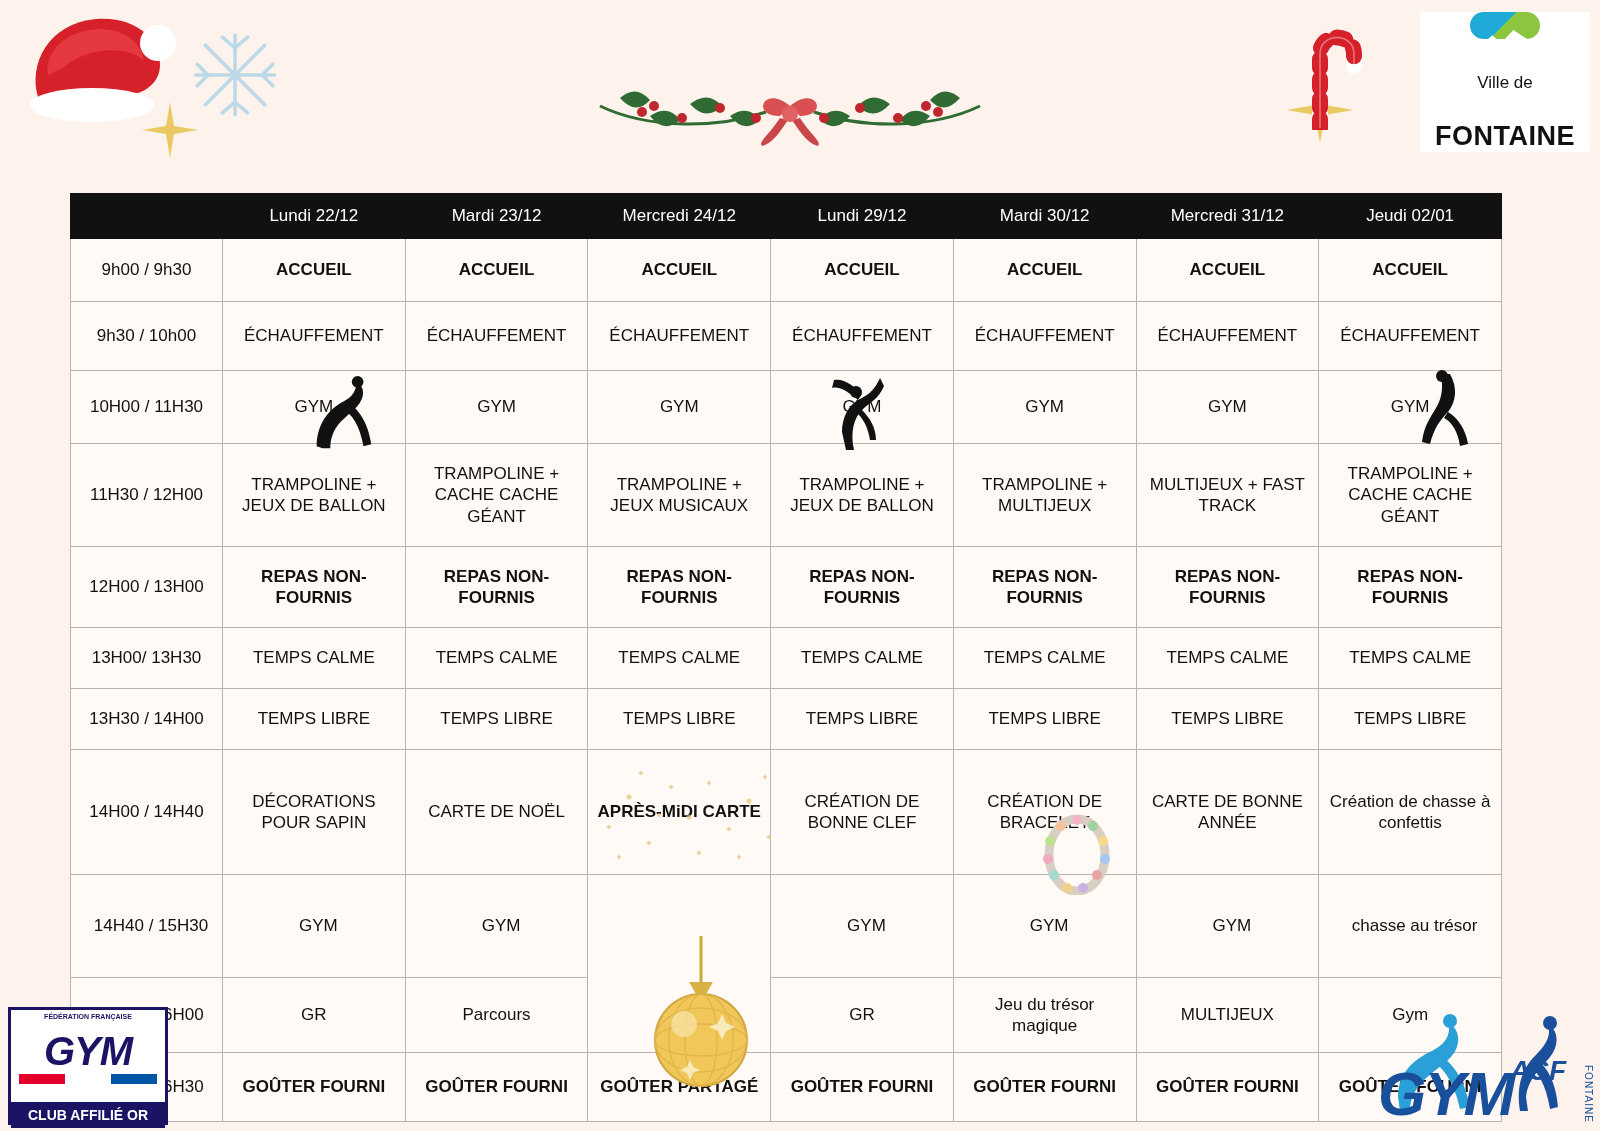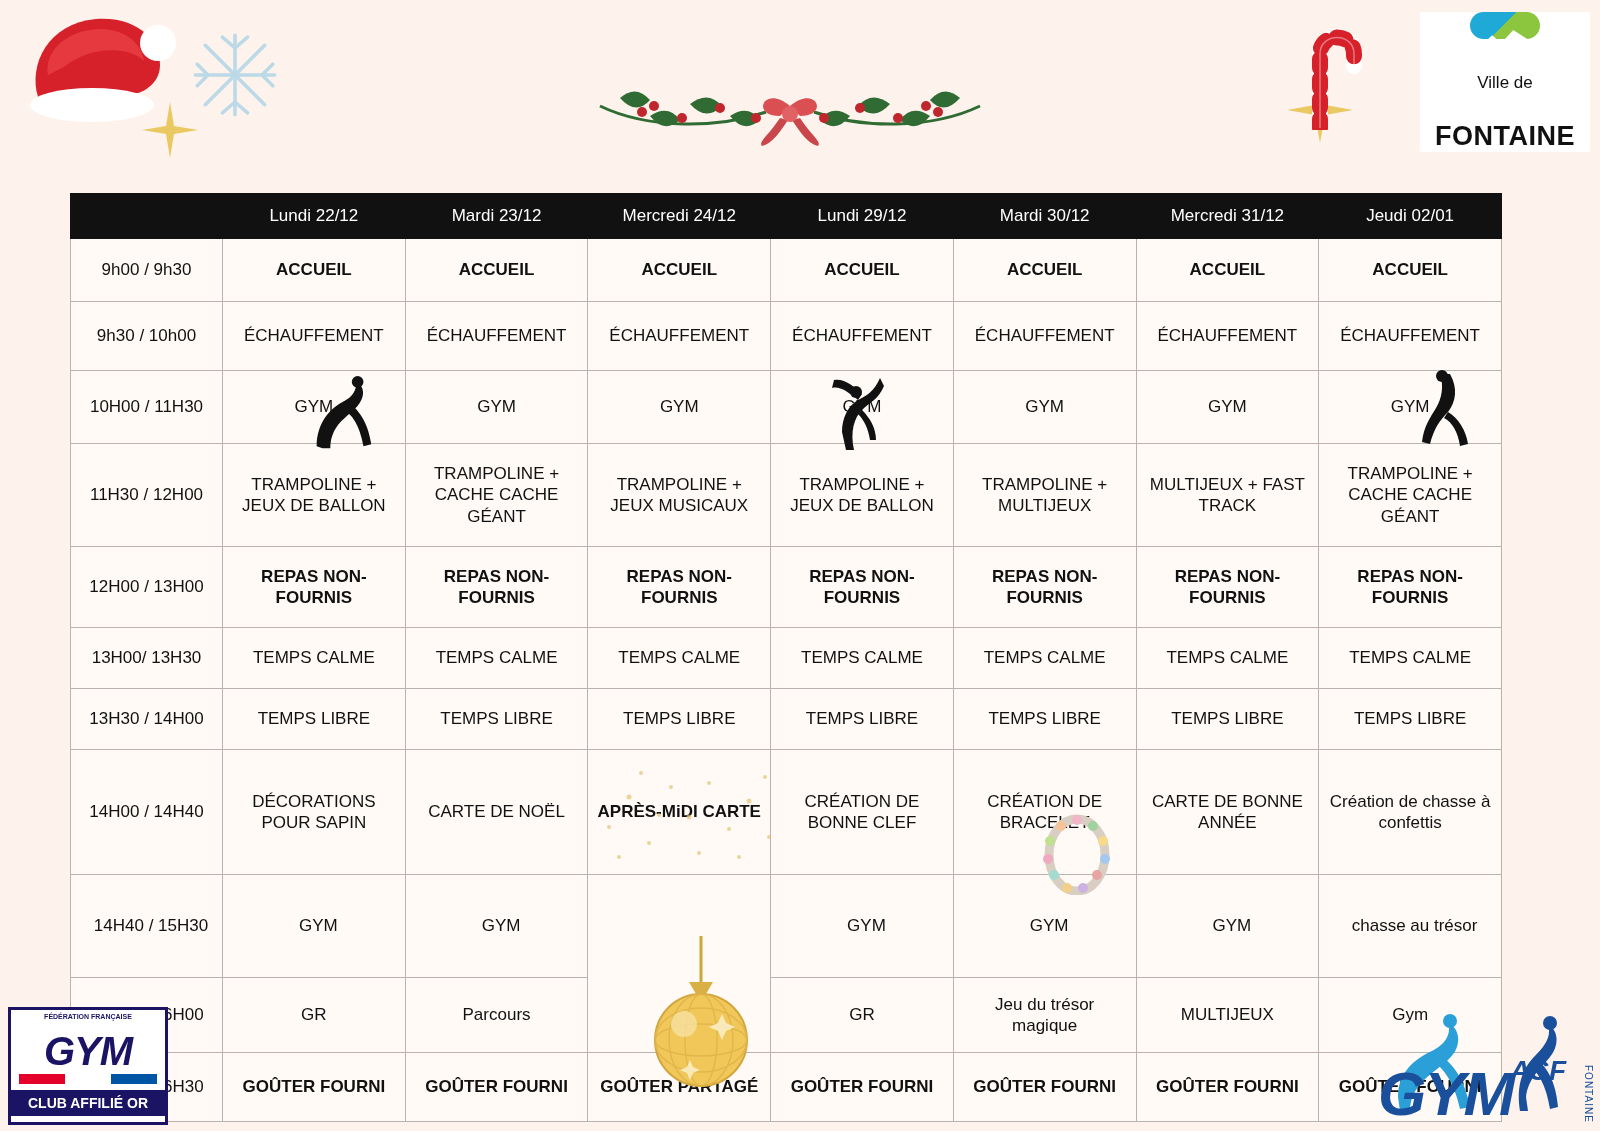--- a/index.html
+++ b/index.html
@@ -150,21 +150,21 @@
     font-weight: bold;
   }
   .ffgym .gymword {
     text-align:center; font-size: 40px; font-weight: bold; font-style: italic;
     color:#1b1464; line-height: 42px; letter-spacing: -1px;
   }
   .ffgym .bands { height: 10px; display:flex; margin: 2px 8px 0 8px;}
   .ffgym .bands i { flex:1; height:100%; display:block;}
   .ffgym .bands .b1{background:#e4002b}.ffgym .bands .b2{background:#ffffff}.ffgym .bands .b3{background:#0055a4}
   .ffgym .club {
-    margin-top: 6px; background:#1b1464; color:#ffffff; font-size: 14px; font-weight:bold;
+    margin-top: 18px; background:#1b1464; color:#ffffff; font-size: 14px; font-weight:bold;
     text-align:center; padding: 5px 0;
   }
   .asf-gym {
     position: absolute;
     right: 0px;
     bottom: 0px;
     width: 230px;
     height: 120px;
   }
   .asf-gym .word {

